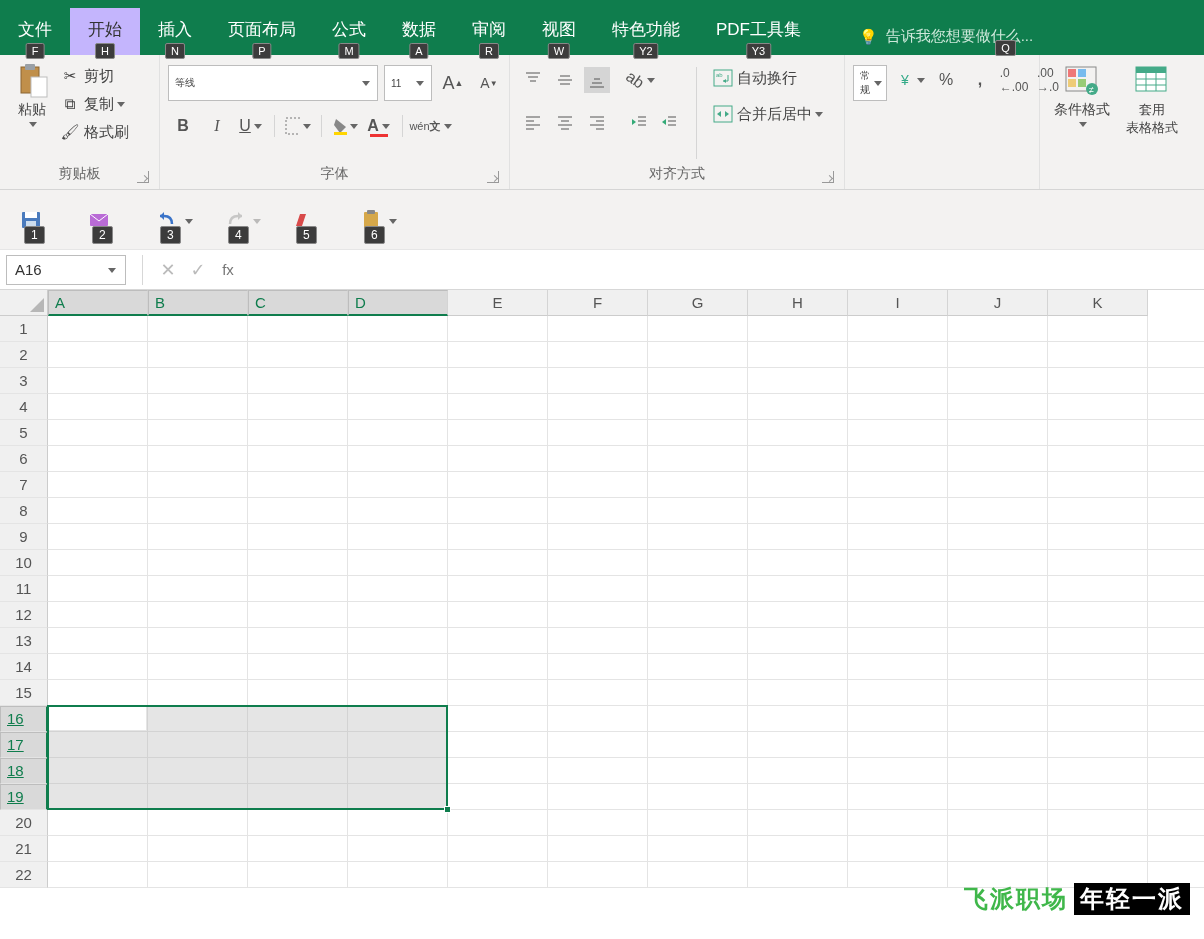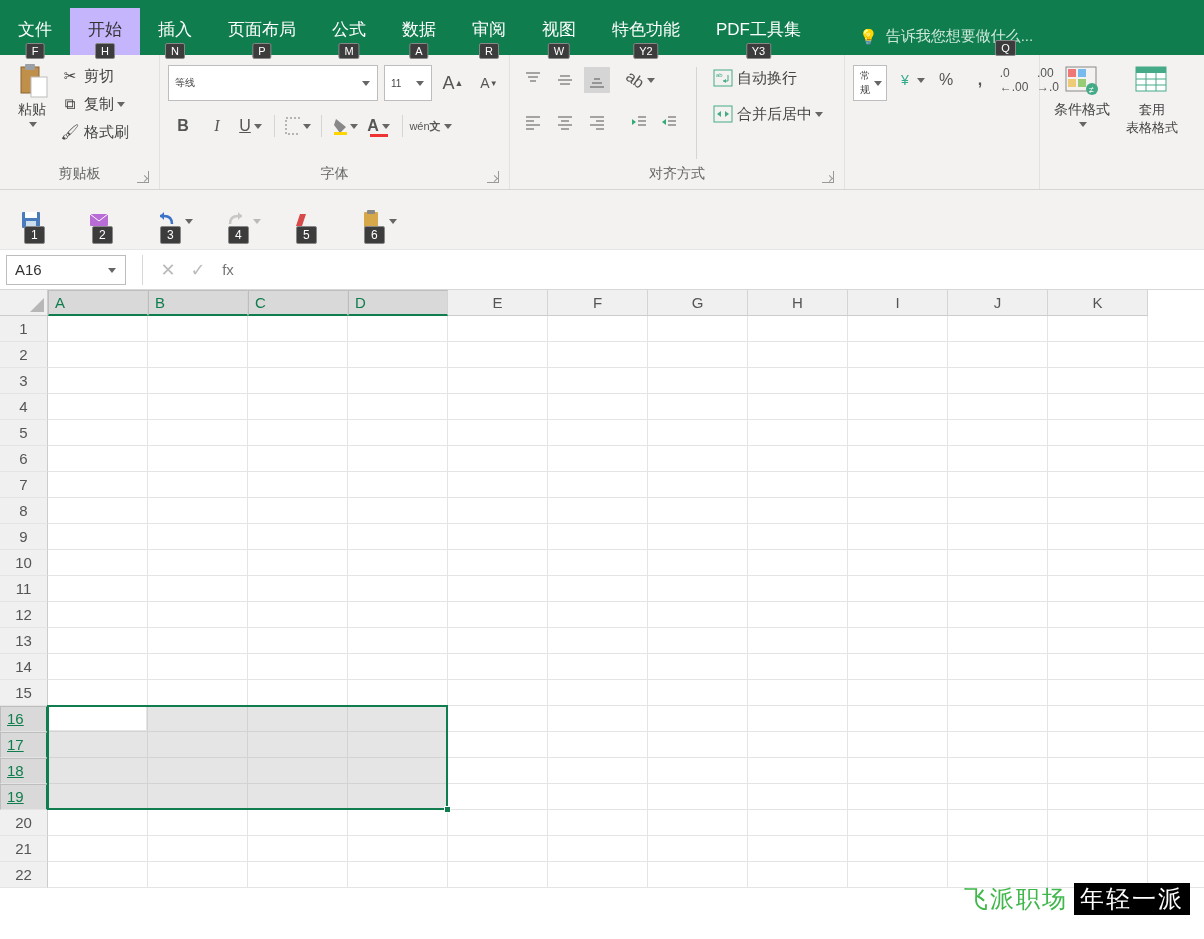--- a/index.html
+++ b/index.html
@@ -58,21 +58,21 @@
 .rh { height: 26px; background: #f0f0f0; border-right: 1px solid #ccc; border-bottom: 1px solid #e4e4e4; text-align: center; font-size: 15px; color: #555; line-height: 26px; }
 .rh.sel { background: #d9d9d9; border-right: 2px solid #0f7d4d; color: #0f7d4d; text-decoration: underline; }
 .cells { position: absolute; left: 48px; top: 26px; }
 .cell-row { display: flex; }
 .cell { width: 100px; height: 26px; border-right: 1px solid #e4e4e4; border-bottom: 1px solid #e4e4e4; }
 .sel-range { position: absolute; border: 2px solid #0f7d4d; background: rgba(180,180,180,0.35); pointer-events: none; }
 .sel-active { position: absolute; background: #fff; pointer-events: none; }
 .sel-handle { position: absolute; width: 7px; height: 7px; background: #0f7d4d; border: 1px solid #fff; pointer-events: none; }
 
 
-.wm { position: absolute; right: 14px; bottom: 24px; display: flex; font-size: 24px; font-weight: 400; }
+.wm { position: absolute; right: 14px; bottom: 24px; display: flex; font-size: 24px; font-weight: 700; }
 .wm .g { color: #3fb74a; letter-spacing: 2px; padding-right: 6px; }
 .wm .b { background: #000000; color: #fff; padding: 0 6px; letter-spacing: 2px; }
 </style>
 </head>
 <body>
 
 <div class="tabs-bar">
   <div class="tab"><span>文件</span><span class="keytip">F</span></div>
   <div class="tab active"><span>开始</span><span class="keytip">H</span></div>
   <div class="tab"><span>插入</span><span class="keytip">N</span></div>

